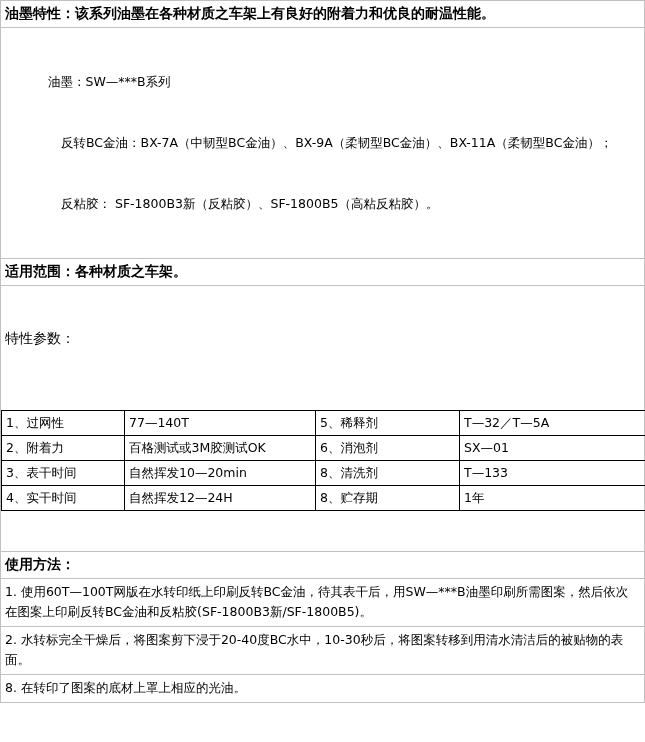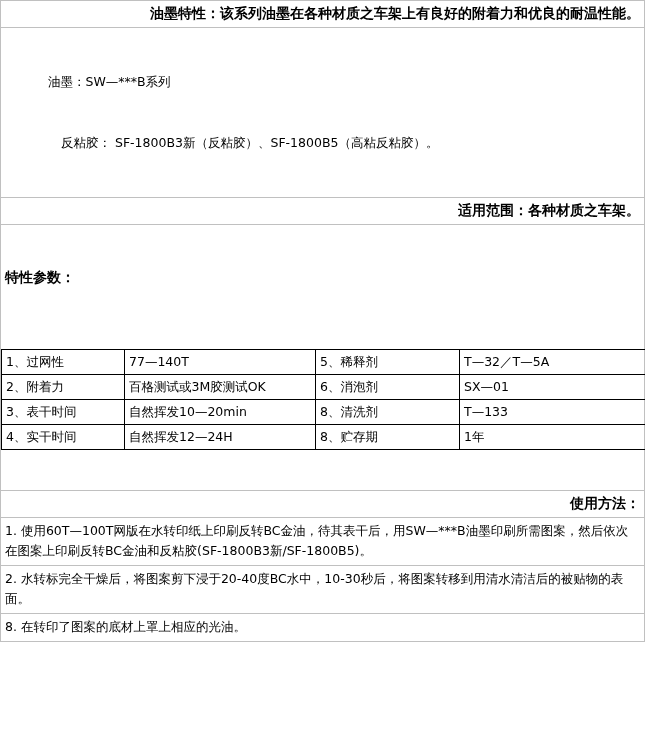--- a/index.html
+++ b/index.html
@@ -22,34 +22,33 @@
     white-space: pre-wrap;
     word-break: break-all;
   }
   .row:last-child {
     border-bottom: none;
   }
   .row.heading {
     font-weight: bold;
     font-size: 14px;
     line-height: 19px;
-    text-align: right;
   }
   .series-line {
     line-height: 21px;
     margin-left: 43px;
   }
   .series-line.indent {
     padding-left: 13px;
   }
   .params-section {
     padding: 3px 0 0 0;
   }
   .params-heading {
-    font-weight: bold;
+    font-weight: normal;
     font-size: 14px;
     line-height: 19px;
     padding: 0 4px 2px 4px;
   }
   table.params {
     width: 100%;
     border-collapse: collapse;
     table-layout: fixed;
     margin-top: 20px;
   }
@@ -66,20 +65,21 @@
 </style>
 </head>
 <body>
 
 <div class="doc">
 
   <div class="row heading">油墨特性：该系列油墨在各种材质之车架上有良好的附着力和优良的耐温性能。</div>
 
   <div class="row">
     <div class="series-line">油墨：SW—***B系列</div>
+    <div class="series-line indent">反转BC金油：BX-7A（中韧型BC金油）、BX-9A（柔韧型BC金油）、BX-11A（柔韧型BC金油）；</div>
     <div class="series-line indent">反粘胶： SF-1800B3新（反粘胶）、SF-1800B5（高粘反粘胶）。</div>
   </div>
 
   <div class="row heading">适用范围：各种材质之车架。</div>
 
   <div class="row params-section">
     <div class="params-heading">特性参数：</div>
     <table class="params">
       <colgroup>
         <col style="width:123px">

